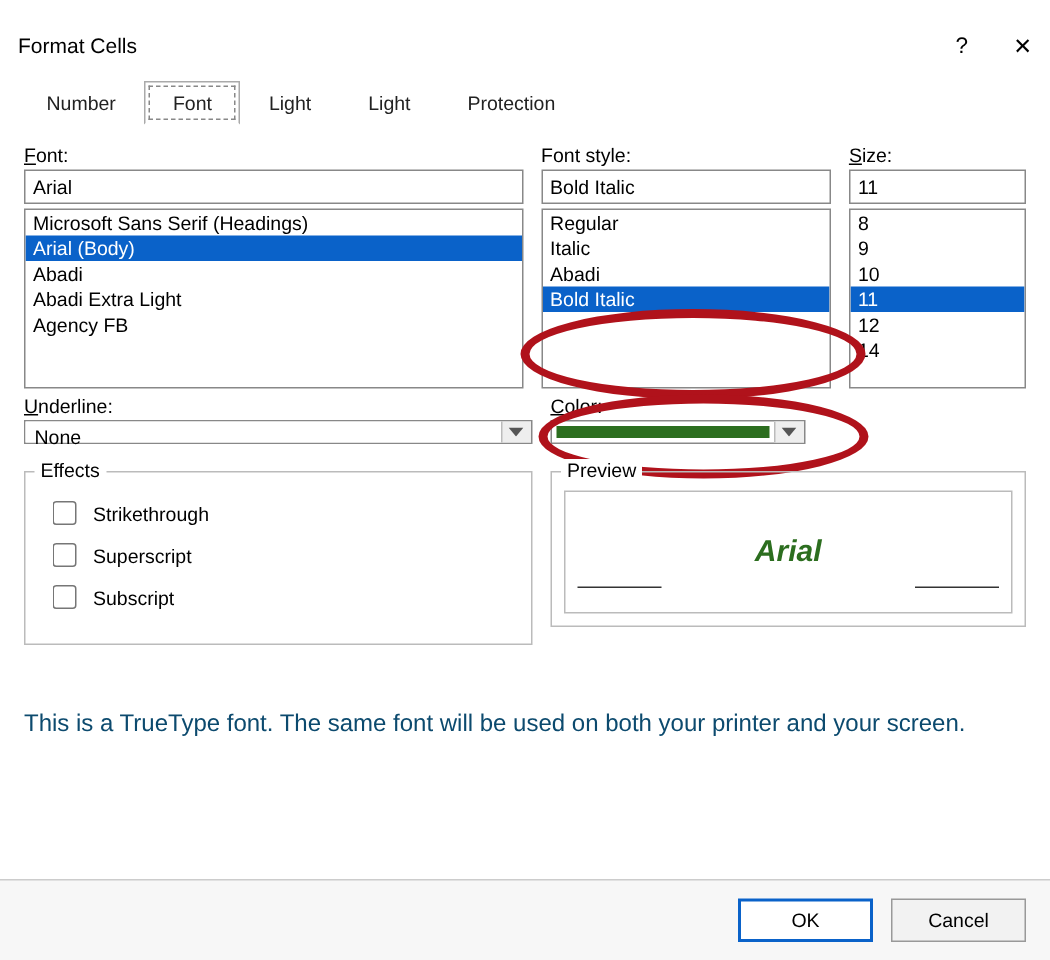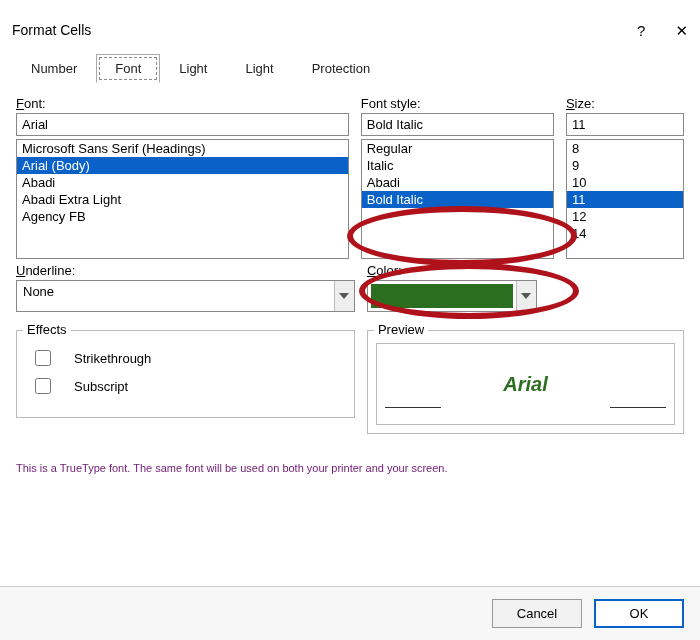--- a/index.html
+++ b/index.html
@@ -95,21 +95,21 @@
     display: flex;
     gap: 12px;
     margin-top: 4px;
   }
   .col-underline { flex: 1.55; }
   .col-color { flex: 1.45; position: relative; }
   .select-wrap {
     display: flex;
     border: 1px solid #888;
     background: #fff;
-    height: 32px;
+    height: 16px;
     align-items: stretch;
   }
   .select-wrap .select-value {
     flex: 1;
     padding: 3px 6px;
     background: #fff;
   }
   .select-wrap .caret {
     width: 20px;
     display: flex;
@@ -140,21 +140,21 @@
     position: absolute;
     top: -9px;
     left: 6px;
     background: #fff;
     padding: 0 4px;
     font-size: 13px;
   }
   .check-row {
     display: flex;
     align-items: center;
-    gap: 20px;
+    gap: 8px;
     margin: 6px 0;
   }
   .check-row input[type="checkbox"] {
     width: 16px; height: 16px;
     border: 1px solid #888;
   }
   .preview-box {
     border: 1px solid #bbb;
     height: 82px;
     margin-top: 8px;
@@ -172,23 +172,23 @@
   .preview-line-left { left: 8px; }
   .preview-line-right { right: 8px; }
   .preview-text {
     font-family: Arial, sans-serif;
     font-weight: bold;
     font-style: italic;
     font-size: 20px;
     color: #2c6e1f;
   }
   .footnote {
-    margin-top: 28px;
-    font-size: 11px;
-    color: #701a75;
+    margin-top: 44px;
+    font-size: 16px;
+    color: #0c4a6e;
   }
   .button-bar {
     border-top: 1px solid #ccc;
     padding: 12px 16px;
     display: flex;
     justify-content: flex-end;
     gap: 12px;
     background: #f7f7f7;
   }
   .btn {
@@ -316,20 +316,24 @@
 
       <div class="col-effects">
         <div class="fieldset">
           <div class="fieldset-legend">Effects</div>
           <div class="check-row">
             <input type="checkbox" style="">
             <span>Strikethrough</span>
           </div>
           <div class="check-row">
             <input type="checkbox" style="">
+            <span>Superscript</span>
+          </div>
+          <div class="check-row">
+            <input type="checkbox" style="">
             <span>Subscript</span>
           </div>
         </div>
       </div>
 
       <div class="col-preview">
         <div class="fieldset" style="padding:4px 8px 8px 8px; margin-top:8px;">
           <div class="fieldset-legend">Preview</div>
           <div class="preview-box">
             <div class="preview-line-left"></div>
@@ -338,17 +342,17 @@
           </div>
         </div>
       </div>
     </div>
 
     <div class="footnote">This is a TrueType font.  The same font will be used on both your printer and your screen.</div>
 
   </div>
 
   <div class="button-bar">
+    <button class="btn primary">OK</button>
     <button class="btn">Cancel</button>
-    <button class="btn primary">OK</button>
   </div>
 
 </div>
 
 </body></html>

